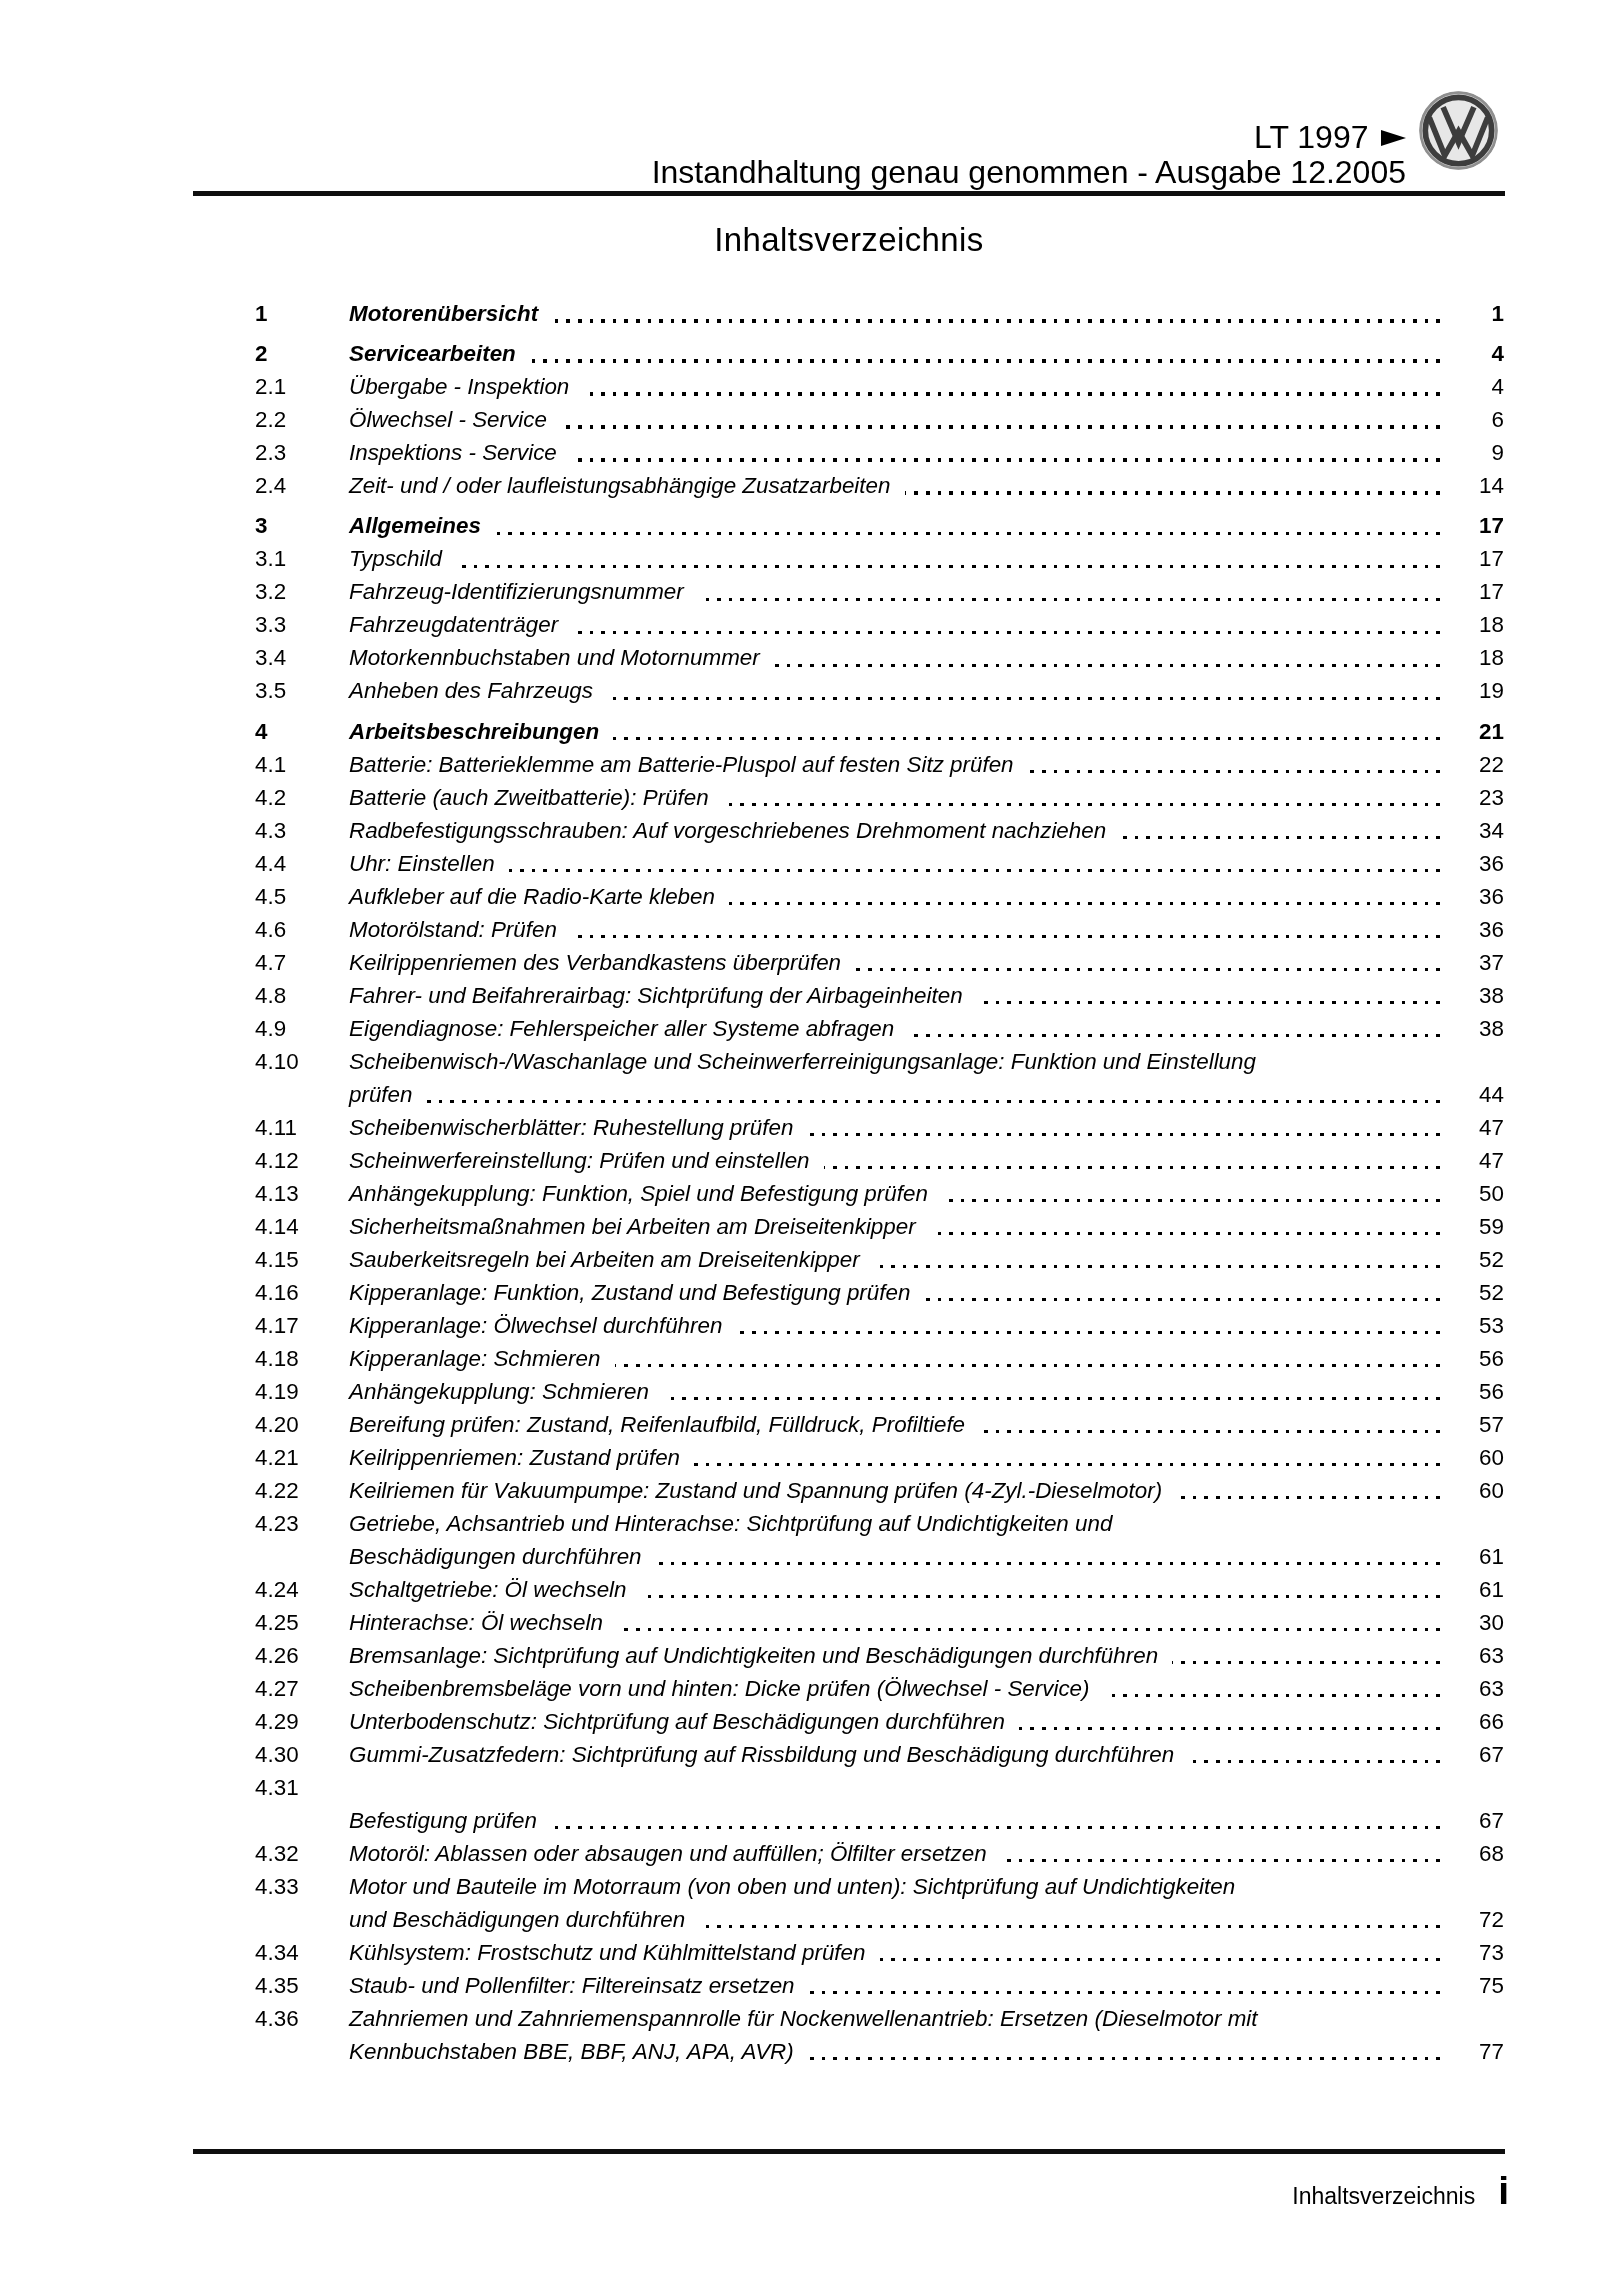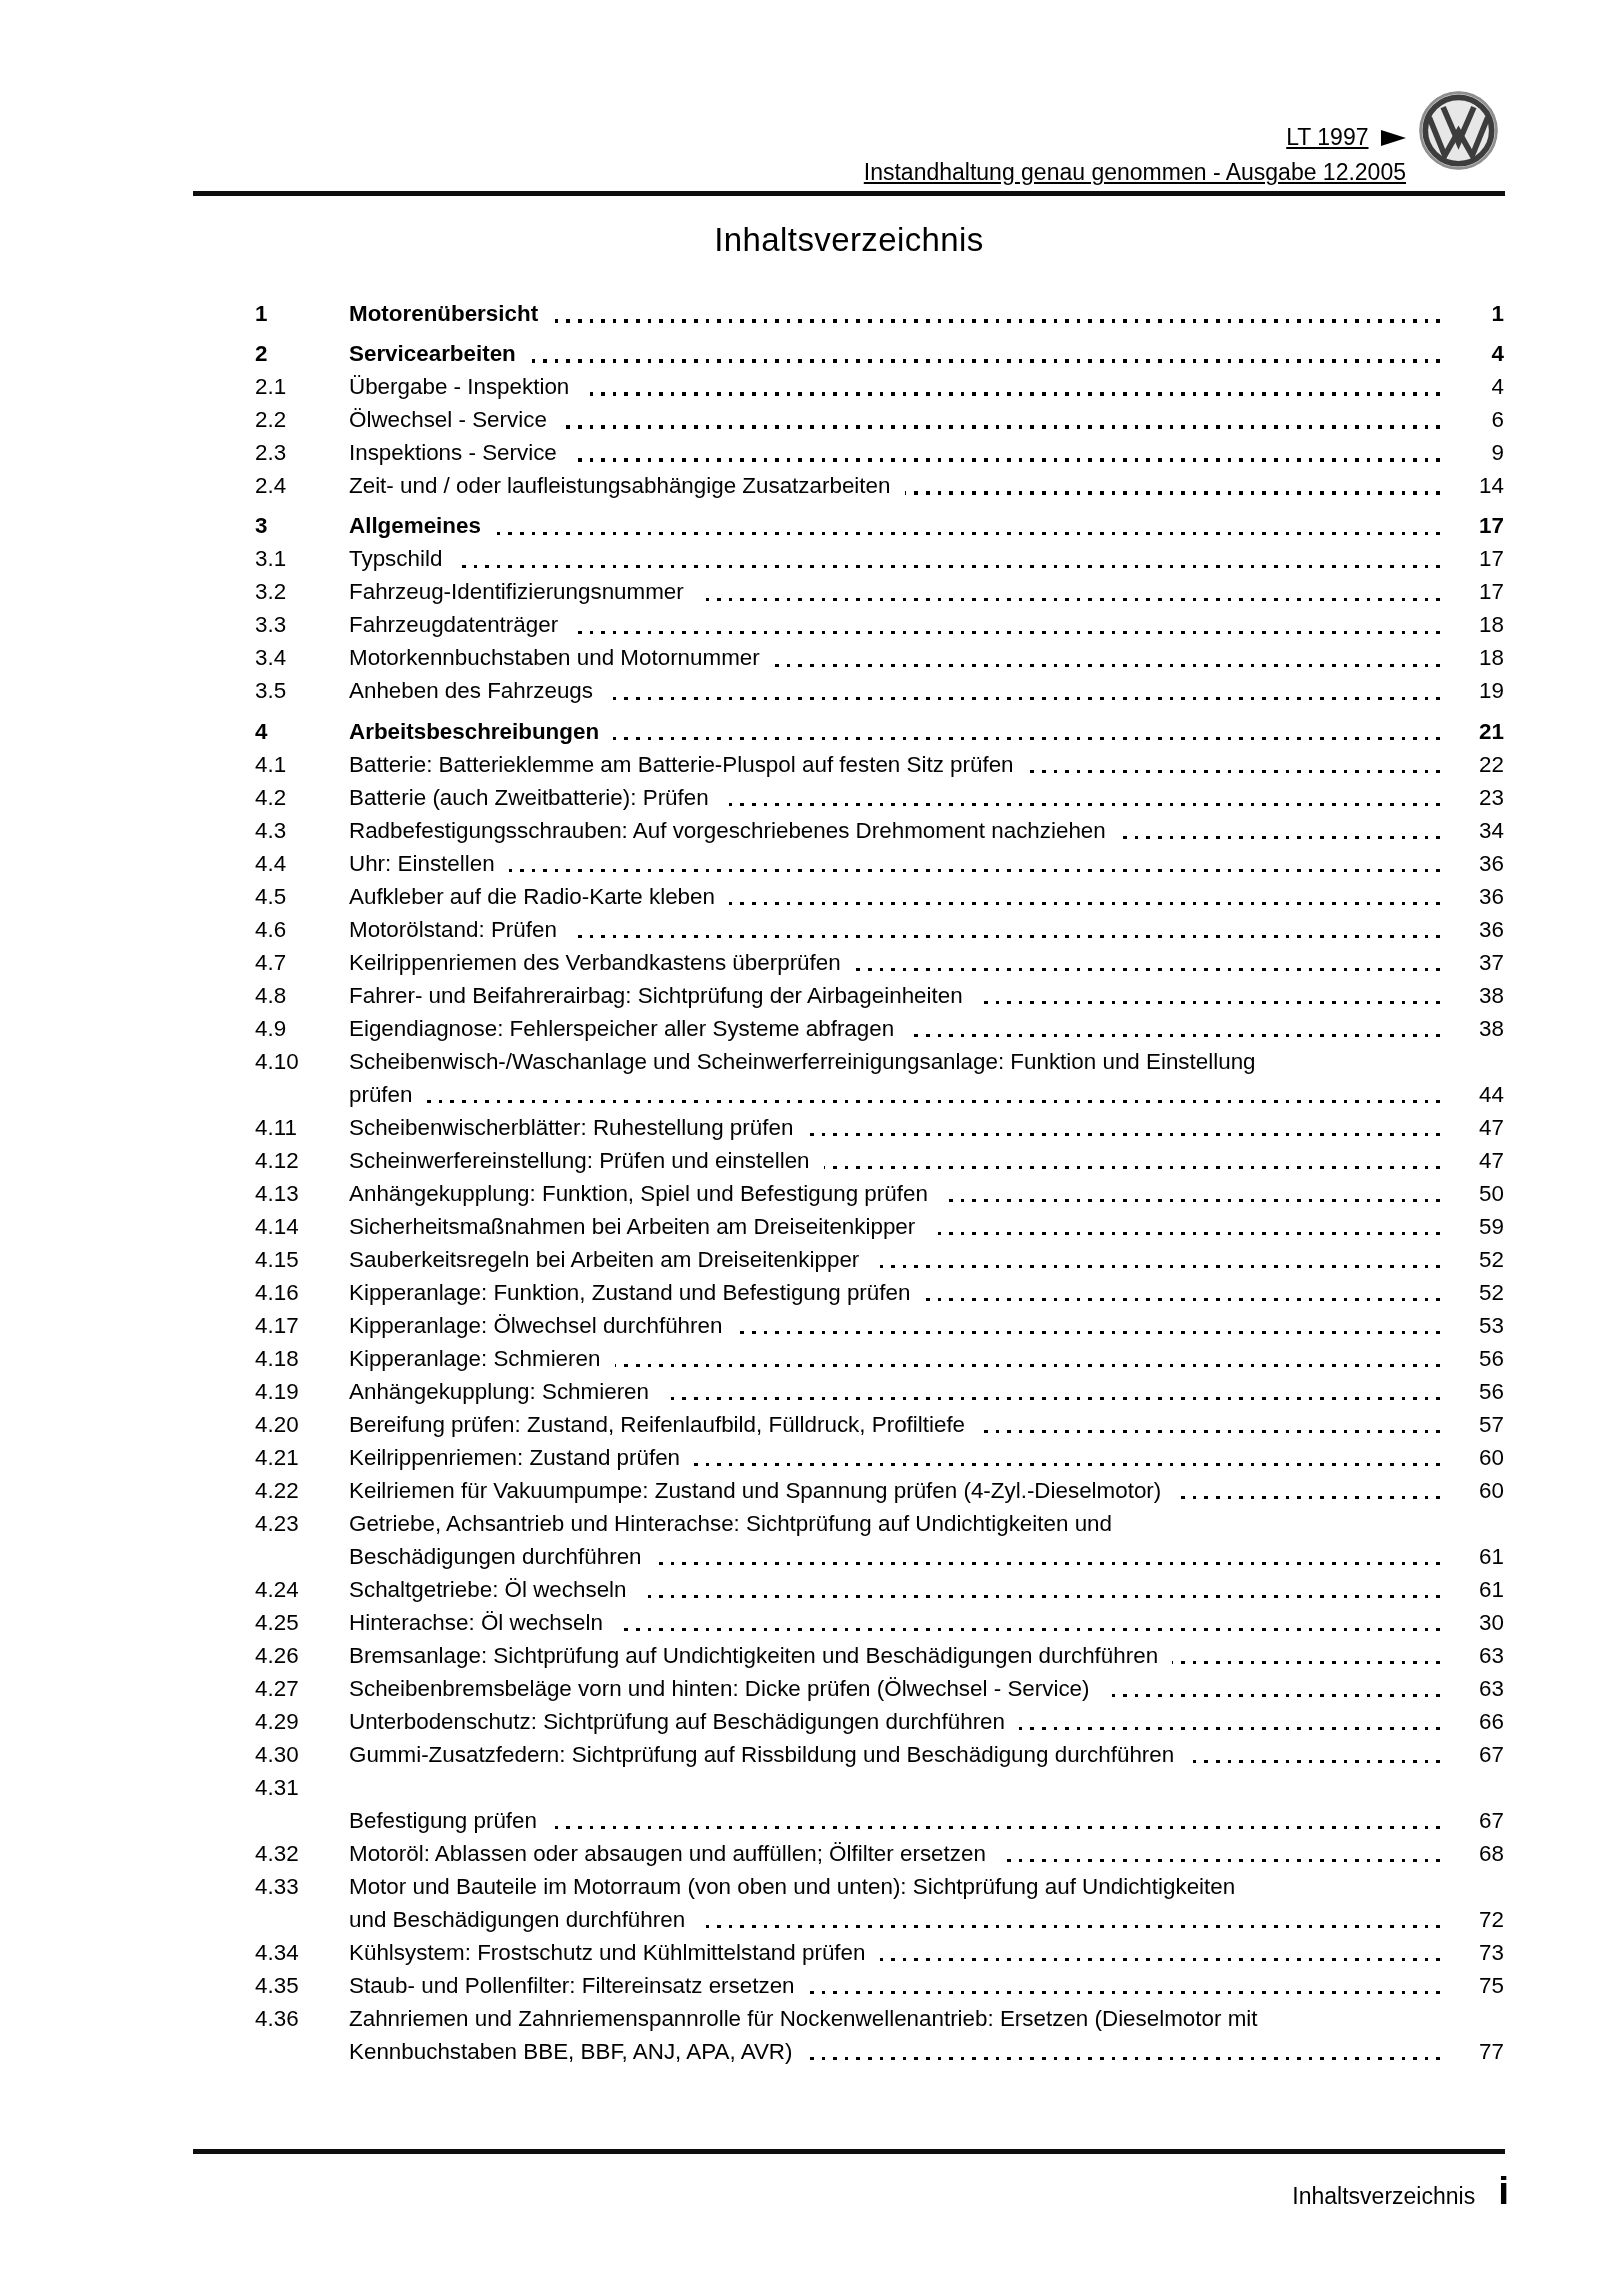--- a/index.html
+++ b/index.html
@@ -7,23 +7,22 @@
     position:relative;
     width:1620px;height:2293px;
     background:#ffffff;
     font-family:"Liberation Sans","DejaVu Sans",sans-serif;
     color:#000;
     overflow:hidden;
   }
   
   .header-text{
     position:absolute; top:120px; right:214px;
-    text-align:center; font-size:23px; line-height:35px; color:#000;
+    text-align:center; font-size:32px; line-height:35px; color:#000;
     white-space:nowrap;
-    text-decoration:underline;
   }
   .header-line1{display:flex;align-items:center;justify-content:flex-end;}
   .arrow-right{
     display:inline-block;width:0;height:0;margin-left:12.5px;
     border-top:8px solid transparent;border-bottom:8px solid transparent;
     border-left:25px solid #000;
   }
   .vw-logo{position:absolute;top:90px;left:1418px;width:81px;height:81px;}
   .rule{position:absolute;left:193px;width:1312px;height:4.5px;background:#0e0e0e;}
   .rule-top{top:191px;}
@@ -36,21 +35,21 @@
   
   .toc{
     position:absolute;left:255px;top:297px;right:116px;
     font-size:22.4px;line-height:33px;
   }
   .entry{}
   .entry.section{font-weight:bold;margin-top:7.2px;}
   .entry.section:first-child{margin-top:0;}
   .line{display:flex;align-items:baseline;}
   .num{flex:0 0 94px;white-space:nowrap;}
-  .txt{flex:0 0 auto;white-space:nowrap;}
+  .txt{flex:0 0 auto;white-space:nowrap;font-style:italic;}
   .leader{
     flex:1 1 auto;min-width:12.5px;height:3.6px;align-self:flex-end;
     margin:0 10.7px 7.2px 14.3px;
     background:repeating-linear-gradient(to left,transparent 0 8px,#000 8px 11.6px);
   }
   .page-num{flex:0 0 45px;text-align:right;white-space:nowrap;}
   
   .footer{
     position:absolute;top:2171px;right:111px;
     display:flex;align-items:baseline;justify-content:flex-end;

